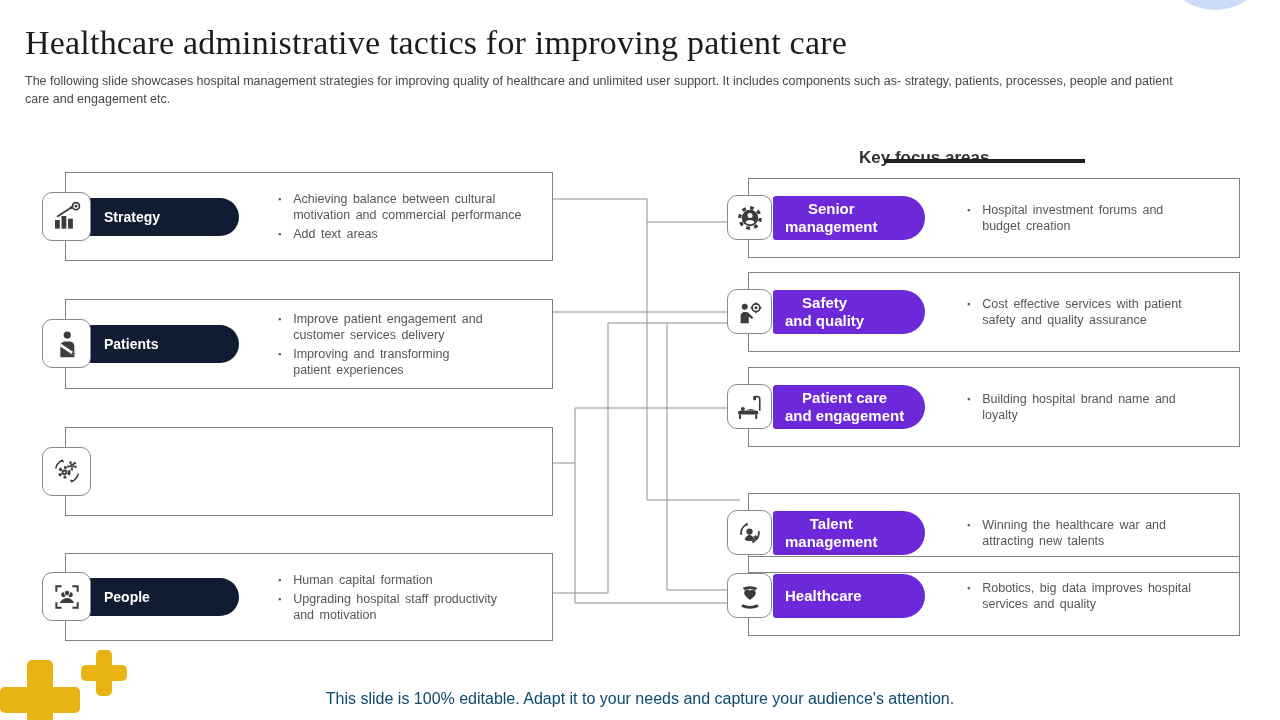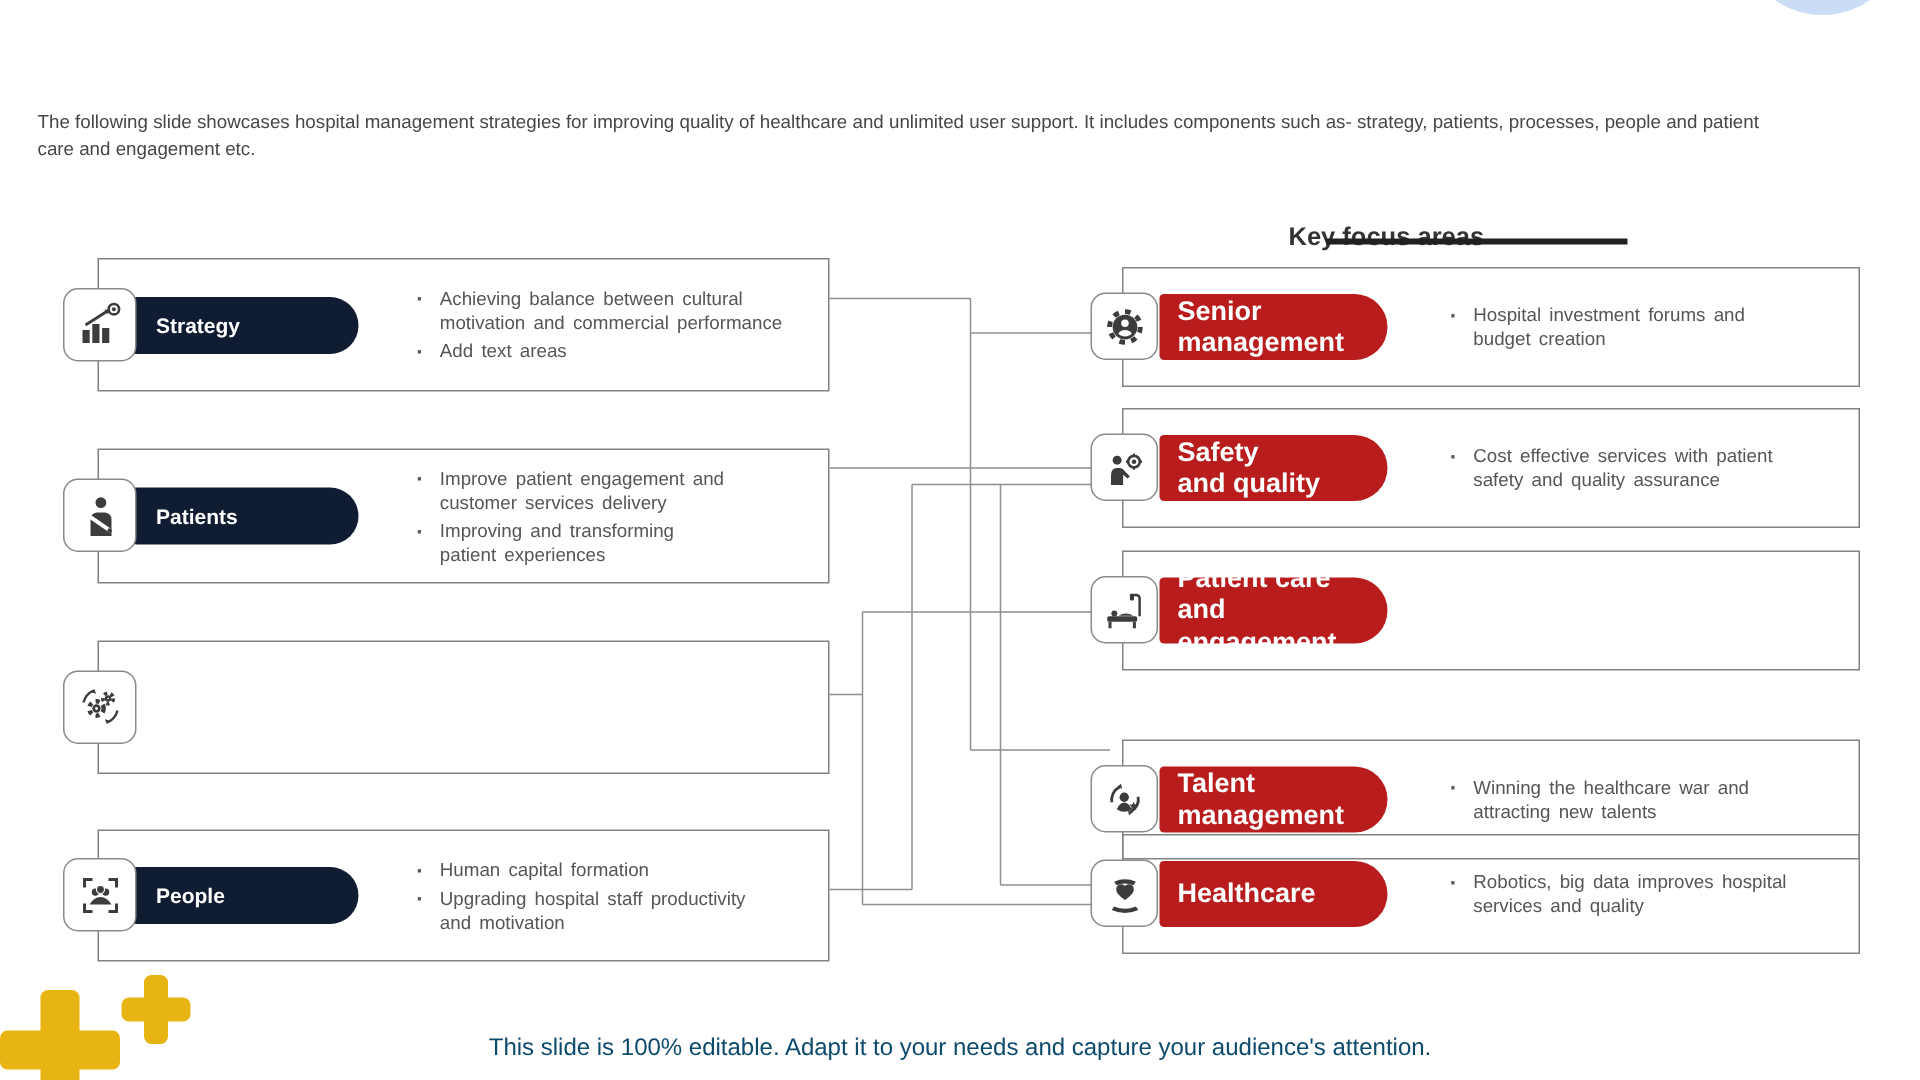--- a/index.html
+++ b/index.html
@@ -31,25 +31,25 @@
   .row { position:absolute; border:1px solid #828282; background:transparent; z-index:1; }
   .lrow { left:65px; width:488px; }
   .rrow { left:748px; width:492px; height:80px; }
 
   .tile { position:absolute; background:#ffffff; border:1px solid #8a8a8a; border-radius:10px;
           display:flex; align-items:center; justify-content:center; z-index:2; }
   .lrow .tile { left:-24px; width:49px; height:49px; top:calc(50% - 25px); }
   .rrow .tile { left:-22px; width:45px; height:45px; top:calc(50% - 23px); }
 
   .pill { position:absolute; color:#fff; font-weight:bold; display:flex; align-items:center;
-          white-space:pre-line; z-index:1; }
+          white-space:pre-line; z-index:1;text-align:center; }
   .lrow .pill { left:22px; width:151px; height:38px; top:calc(50% - 19px);
                 background:#101c31; border-radius:3px 19px 19px 3px; font-size:14px; padding-left:16px; }
   .rrow .pill { left:24px; width:152px; height:44px; top:calc(50% - 22px);
-                background:#b91c1c; border-radius:3px 22px 22px 3px; font-size:18px; line-height:1.18; padding-left:12px; }
+                background:#6d28d9; border-radius:3px 22px 22px 3px; font-size:15px; line-height:1.18; padding-left:12px; }
 
   .bullets { position:absolute; top:0; bottom:0; display:flex; flex-direction:column;
              justify-content:center; gap:3px; }
   .lrow .bullets { left:212px; width:300px; }
   .rrow .bullets { left:218px; width:262px; }
   .bullet { display:flex; }
   .bullet::before { content:"▪"; font-size:9px; color:#5a5a5a; margin:3px 12px 0 0; }
   .bullet span { font-size:12.5px; line-height:1.28; color:#565656; white-space:pre-line; word-spacing:2px; }
 
   .footer { position:absolute; left:0; top:690px; width:1280px; text-align:center;
@@ -61,20 +61,21 @@
 <body>
 
 <div class="page">
 
   <div class="ring"></div>
   <div class="plus" style="left:27px; top:660px; width:26px; height:80px;"></div>
   <div class="plus" style="left:0px; top:687px; width:80px; height:26px;"></div>
   <div class="plus" style="left:96px; top:650px; width:16px; height:46px;"></div>
   <div class="plus" style="left:81px; top:665px; width:46px; height:16px;"></div>
 
+  <div class="title">Healthcare administrative tactics for improving patient care</div>
   <div class="subtitle">The following slide showcases hospital management strategies for improving quality of healthcare and unlimited user support. It includes components such as- strategy, patients, processes, people and patient care and engagement etc.</div>
 
   <div class="kfa">Key focus areas</div>
   <div class="kfa-underline"></div>
 
   <svg class="lines" width="1280" height="720">
     <path d="M553,199 H647 M647,199 V500 M647,222 H740 M647,500 H740
              M553,312 H740
              M553,463 H575 M575,408 V603 M575,408 H740 M575,603 H740
              M553,593 H608 M608,323 V593 M608,323 H740
@@ -211,20 +212,26 @@
         <rect x="2.5" y="15" width="16" height="3" rx="1" fill="#3c3c3c"></rect>
         <path d="M4 18 v3.5 M17 18 v3.5" stroke="#3c3c3c" stroke-width="1.6"></path>
         <circle cx="6.3" cy="13.6" r="1.6" fill="#3c3c3c"></circle>
         <path d="M8.5 14.8 q4-2.4 8 0 z" fill="#3c3c3c"></path>
         <path d="M19.8 15 V5.5 q0-1.8-2-1.8 h-1.4" fill="none" stroke="#3c3c3c" stroke-width="1.3"></path>
         <rect x="14.6" y="3" width="2.2" height="3.6" rx=".6" fill="#3c3c3c"></rect>
       </svg>
     </div>
     <div class="pill">Patient care
 and engagement</div>
+    <div class="bullets">
+      <div class="bullet">
+          <span>Building hospital brand name and
+loyalty</span>
+        </div>
+    </div>
   </div>
 
   <div class="row rrow" style="top:461px;margin-top:32px;">
     <div class="tile icon">
       <svg width="30" height="30" viewBox="0 0 24 24">
         <circle cx="11.6" cy="10.8" r="2.5" fill="#3c3c3c"></circle>
         <path d="M7.6 17.2 q1.6-3.6 4-3.6 t4 3.6 c-2.6 1.8-5.4 1.8-8 0 z" fill="#3c3c3c"></path>
         <path d="M5 13.5 a7.5 7.5 0 0 1 4.2-8.2" fill="none" stroke="#3c3c3c" stroke-width="1.5"></path>
         <polygon points="9.9,3.6 7.8,5.2 10.4,6.2" fill="#3c3c3c"></polygon>
         <path d="M19 10.5 a7.5 7.5 0 0 1 -4.2 8.2" fill="none" stroke="#3c3c3c" stroke-width="1.5"></path>

